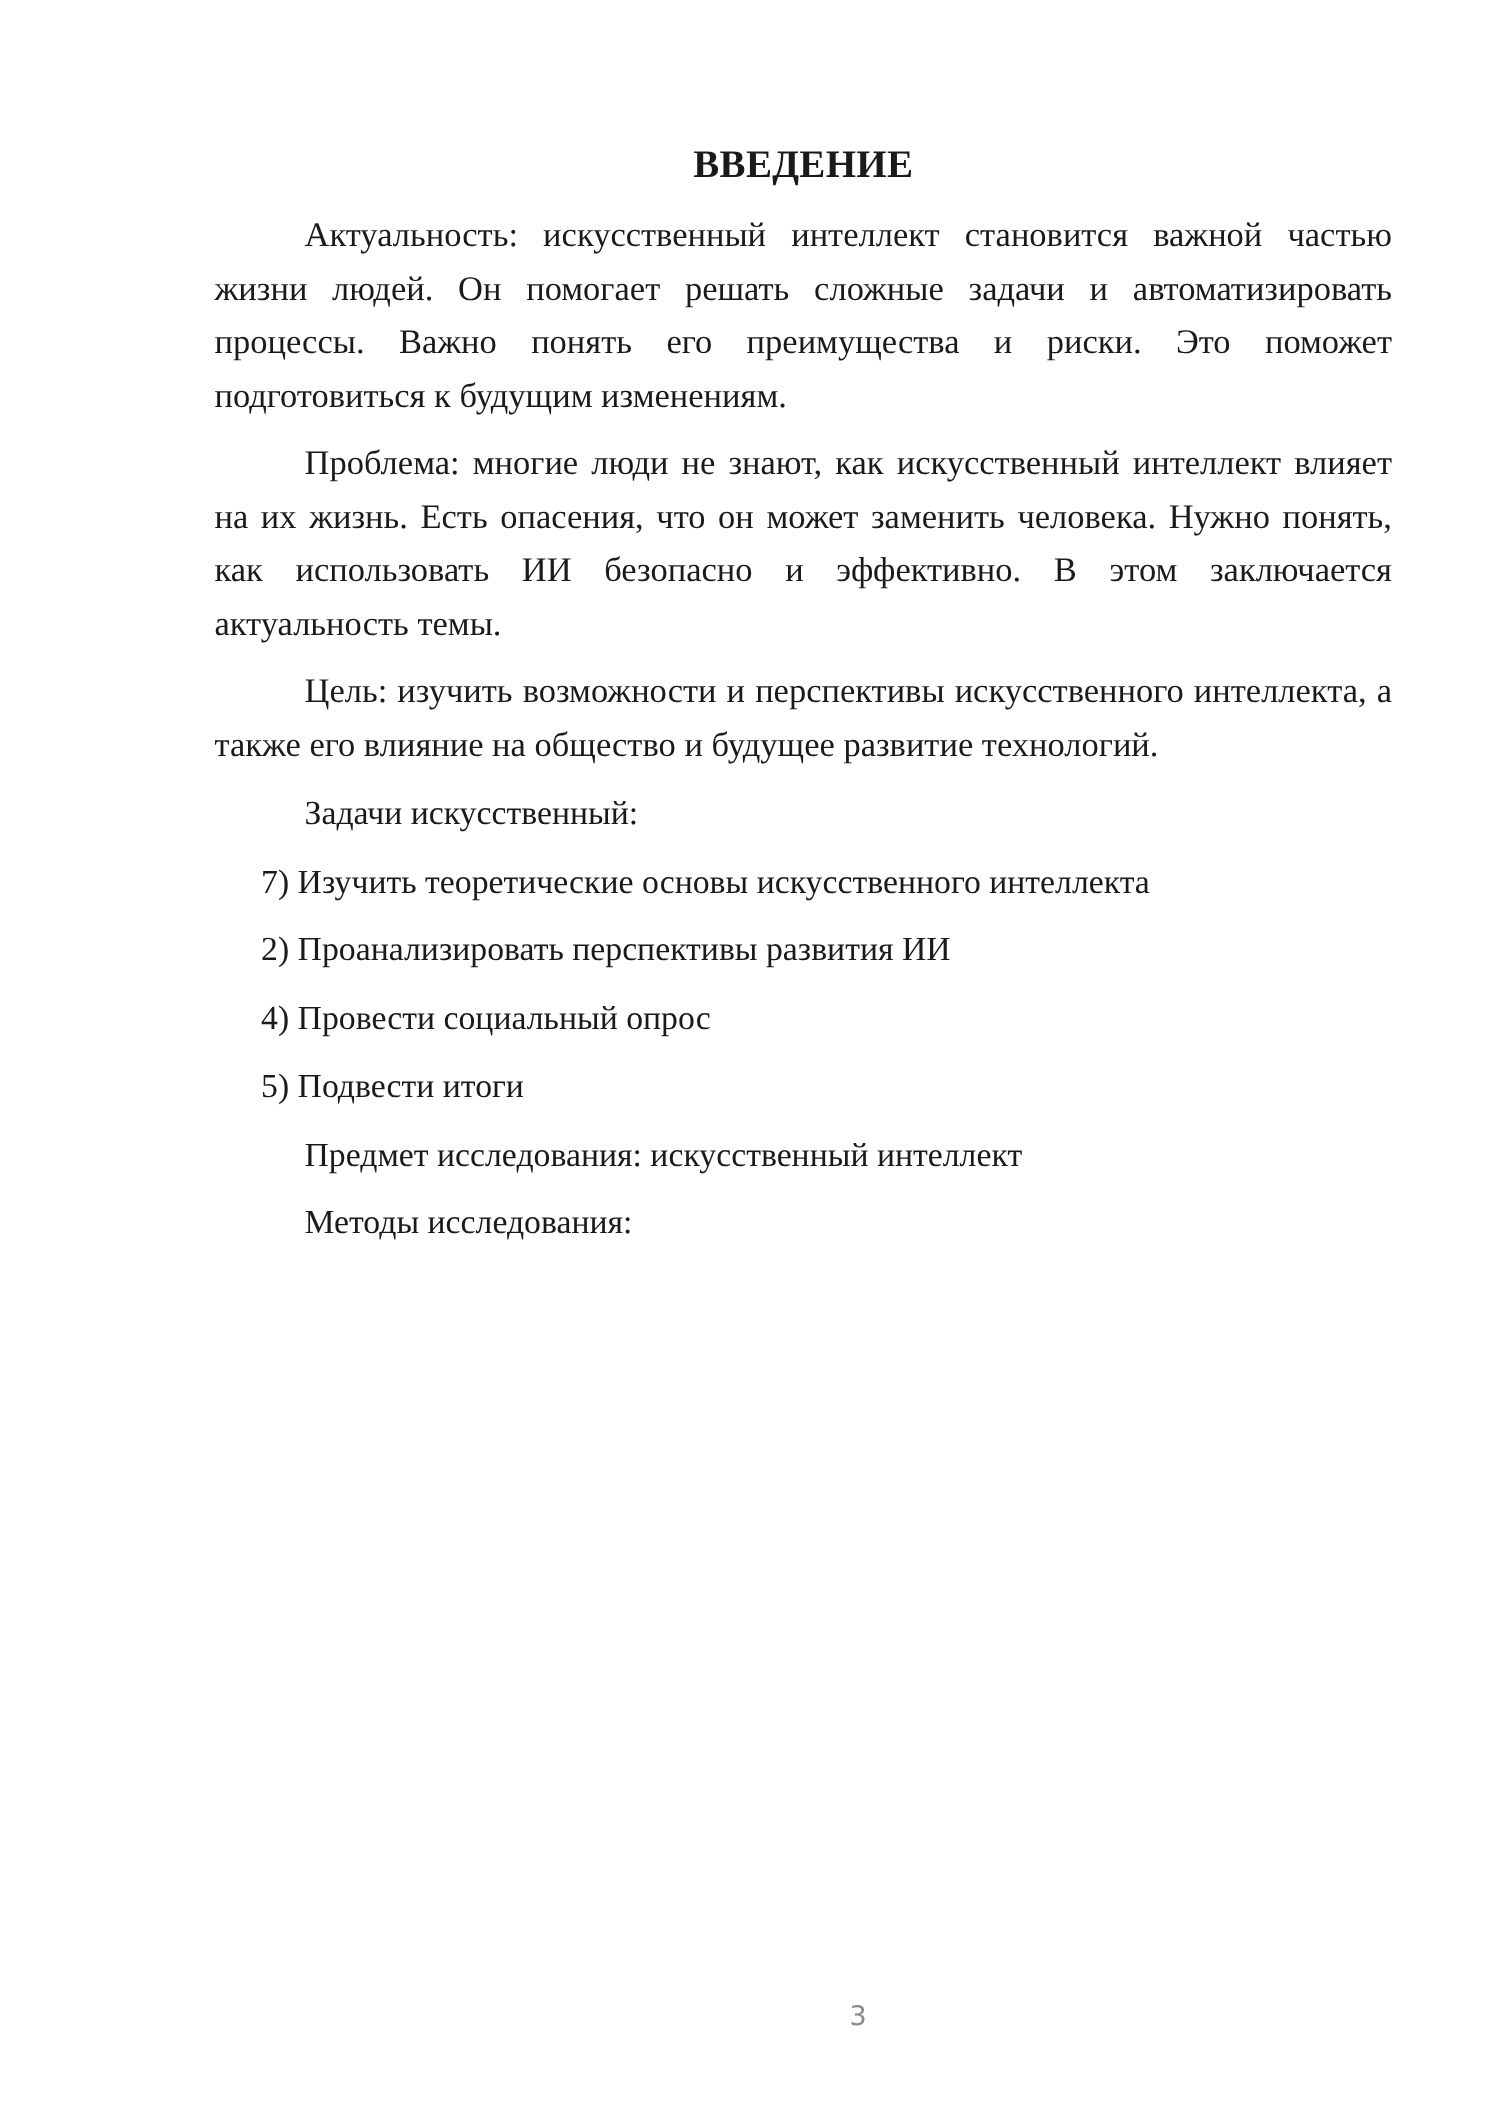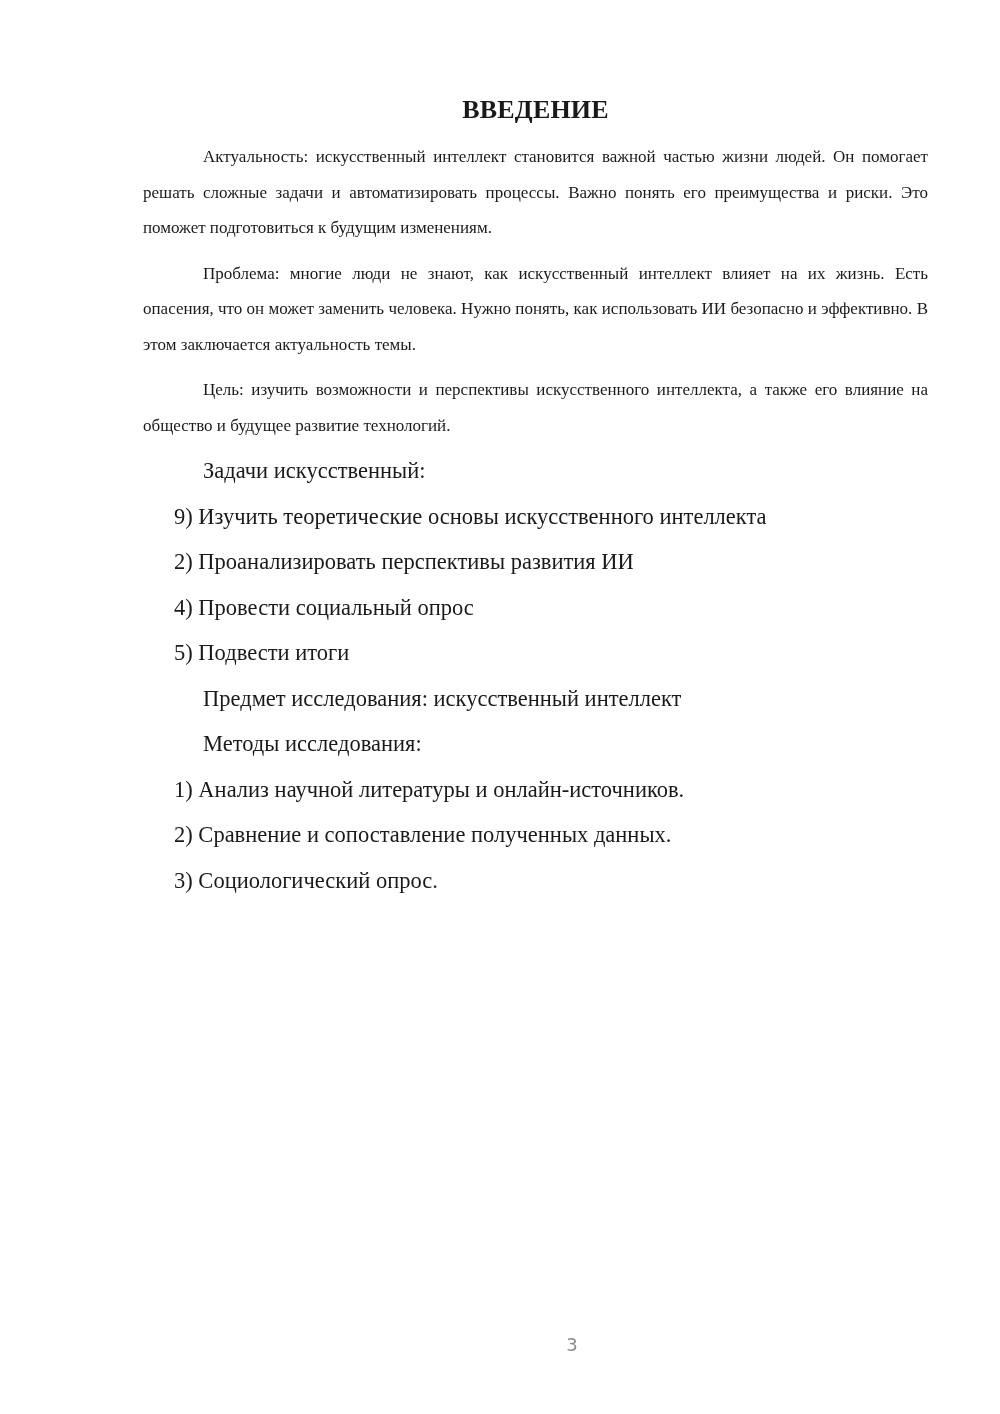--- a/index.html
+++ b/index.html
@@ -1,47 +1,42 @@
 <!DOCTYPE html>
 <html><head>
 <meta charset="utf-8">
 <style>
   html, body { margin:0; padding:0; background:#ffffff; }
   body { width:1000px; height:1414px; position:relative; overflow:hidden;
          font-family:"Liberation Serif", "DejaVu Serif", serif; color:#1a1a1a; }
   .page { position:absolute; left:143px; top:95px; width:785px; }
   .title { text-align:center; font-weight:bold; font-size:26px; line-height:30px; margin:0 0 14px 0; letter-spacing:0.2px; }
-  .para { font-size:17px; line-height:35.5px; text-align:justify; text-indent:60px; margin:0 0 10px 0; }
+  .para { font-size:23px; line-height:35.5px; text-align:justify; text-indent:60px; margin:0 0 10px 0; }
   .plain { font-size:22.5px; line-height:35.5px; margin:0 0 10px 0; padding-left:60px; }
   .item { font-size:22.5px; line-height:35.5px; margin:0 0 10px 0; padding-left:31px; }
   .pagenum { position:absolute; left:0; width:1000px; top:1334px; text-align:center;
              font-family:"DejaVu Sans", sans-serif; font-size:18px; color:#8a8a8a; margin-left:72px; }
 </style>
 </head>
 <body>
 
 <div class="page">
   <h1 class="title">ВВЕДЕНИЕ</h1>
 
   <p class="para">Актуальность: искусственный интеллект становится важной частью жизни людей. Он помогает решать сложные задачи и автоматизировать процессы. Важно понять его преимущества и риски. Это поможет подготовиться к будущим изменениям.</p>
   <p class="para">Проблема: многие люди не знают, как искусственный интеллект влияет на их жизнь. Есть опасения, что он может заменить человека. Нужно понять, как использовать ИИ безопасно и эффективно. В этом заключается актуальность темы.</p>
   <p class="para">Цель: изучить возможности и перспективы искусственного интеллекта, а также его влияние на общество и будущее развитие технологий.</p>
 
   <p class="plain">Задачи искусственный:</p>
   <div>
-    <p class="item">9) Изучить теоретические основы искусственного интеллекта</p>
+    <p class="item">7) Изучить теоретические основы искусственного интеллекта</p>
     <p class="item">2) Проанализировать перспективы развития ИИ</p>
     <p class="item">4) Провести социальный опрос</p>
     <p class="item">5) Подвести итоги</p>
   </div>
 
   <p class="plain">Предмет исследования: искусственный интеллект</p>
 
 
   <p class="plain">Методы исследования:</p>
-  <div>
-    <p class="item">1) Анализ научной литературы и онлайн-источников.</p>
-    <p class="item">2) Сравнение и сопоставление полученных данных.</p>
-    <p class="item">3) Социологический опрос.</p>
-  </div>
 </div>
 
 <div class="pagenum">3</div>
 
 </body></html>

